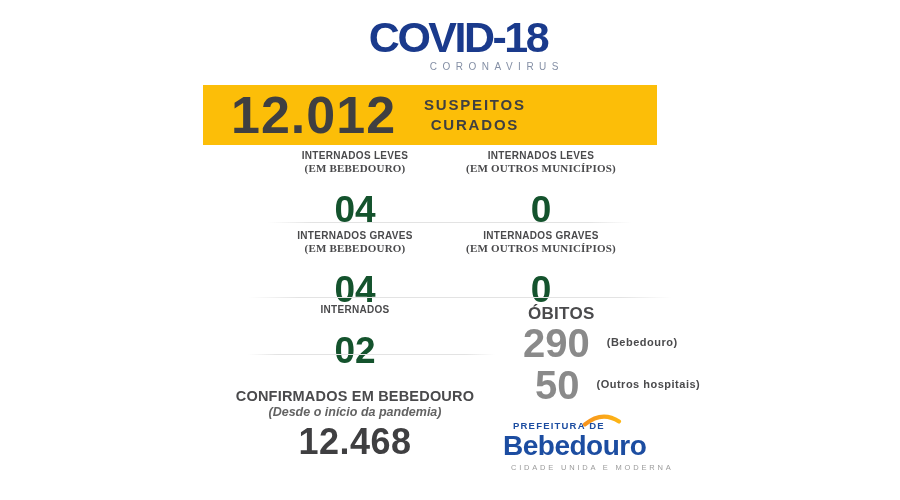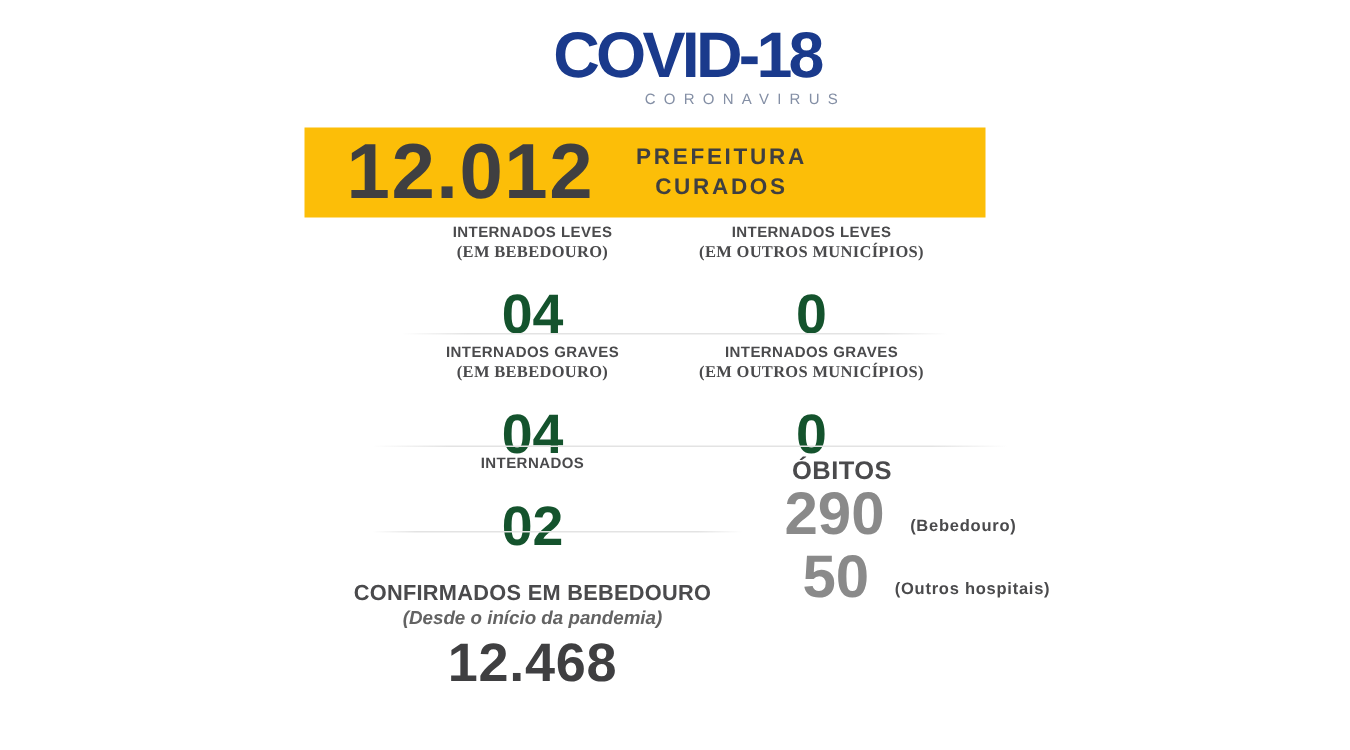--- a/index.html
+++ b/index.html
@@ -63,21 +63,21 @@
     margin-top: 16px;
     font-size: 37px; font-weight: 700; color: #14532d; line-height: 1.0;
   }
 
   
   .obitos { position: absolute; left: 523px; top: 304px; width: 190px; text-align: left; }
   .obitos-title {
     margin-left: 5px;
     font-size: 17px; font-weight: 700; color: #4A4A4C; letter-spacing: 0.3px;
   }
-  .obitos-row { display: flex; align-items: flex-end; margin-top: 2px; }
+  .obitos-row { display: flex; align-items: center; margin-top: 2px; }
   .obitos-row.second { margin-top: 8px; margin-left: 12px; }
   .obitos-value { font-size: 40px; font-weight: 700; color: #8A8A8A; line-height: 0.85; }
   .obitos-note {
     margin-left: 17px; margin-bottom: 3px;
     font-size: 11px; font-weight: 700; color: #4A4A4C; letter-spacing: 0.5px;
   }
 
   
   .confirmados { position: absolute; left: 230px; top: 388px; width: 250px; text-align: center; }
   .confirmados-title {
@@ -125,21 +125,21 @@
 <div class="canvas">
 
   <div class="covid-logo">
     <div class="covid-title">COVID-18</div>
     <div class="covid-subtitle">CORONAVIRUS</div>
   </div>
 
   <div class="banner">
     <div class="banner-value">12.012</div>
     <div class="banner-label">
-      <div>PREFEITURA</div>
+      <div>SUSPEITOS</div>
       <div>CURADOS</div>
     </div>
   </div>
 
   <div class="cell cell-left row1">
     <div class="stat-title">INTERNADOS LEVES</div>
     <div class="stat-sub">(EM BEBEDOURO)</div>
     <div class="stat-value">04</div>
   </div>
   <div class="cell cell-right row1">
@@ -181,14 +181,30 @@
   </div>
 
   <div class="divider divider-3"></div>
 
   <div class="confirmados">
     <div class="confirmados-title">CONFIRMADOS EM BEBEDOURO</div>
     <div class="confirmados-sub">(Desde o início da pandemia)</div>
     <div class="confirmados-value">12.468</div>
   </div>
 
+  <div class="city-logo">
+    <div class="city-pref">PREFEITURA DE</div>
+    <div class="city-wordmark-wrap">
+      <svg class="city-arc" viewBox="0 0 54 20" aria-hidden="true">
+        <defs>
+          <linearGradient id="arcgrad" x1="0" y1="0" x2="1" y2="0">
+            <stop offset="0" stop-color="#F7941E"></stop>
+            <stop offset="1" stop-color="#FDB515"></stop>
+          </linearGradient>
+        </defs>
+        <path d="M4 16 Q27 -3 50 12" stroke="url(#arcgrad)" stroke-width="5.5" fill="none" stroke-linecap="round"></path>
+      </svg>
+      <div class="city-name">Bebedouro</div>
+    </div>
+    <div class="city-tagline">CIDADE UNIDA E MODERNA</div>
+  </div>
 
 </div>
 
 </body></html>

